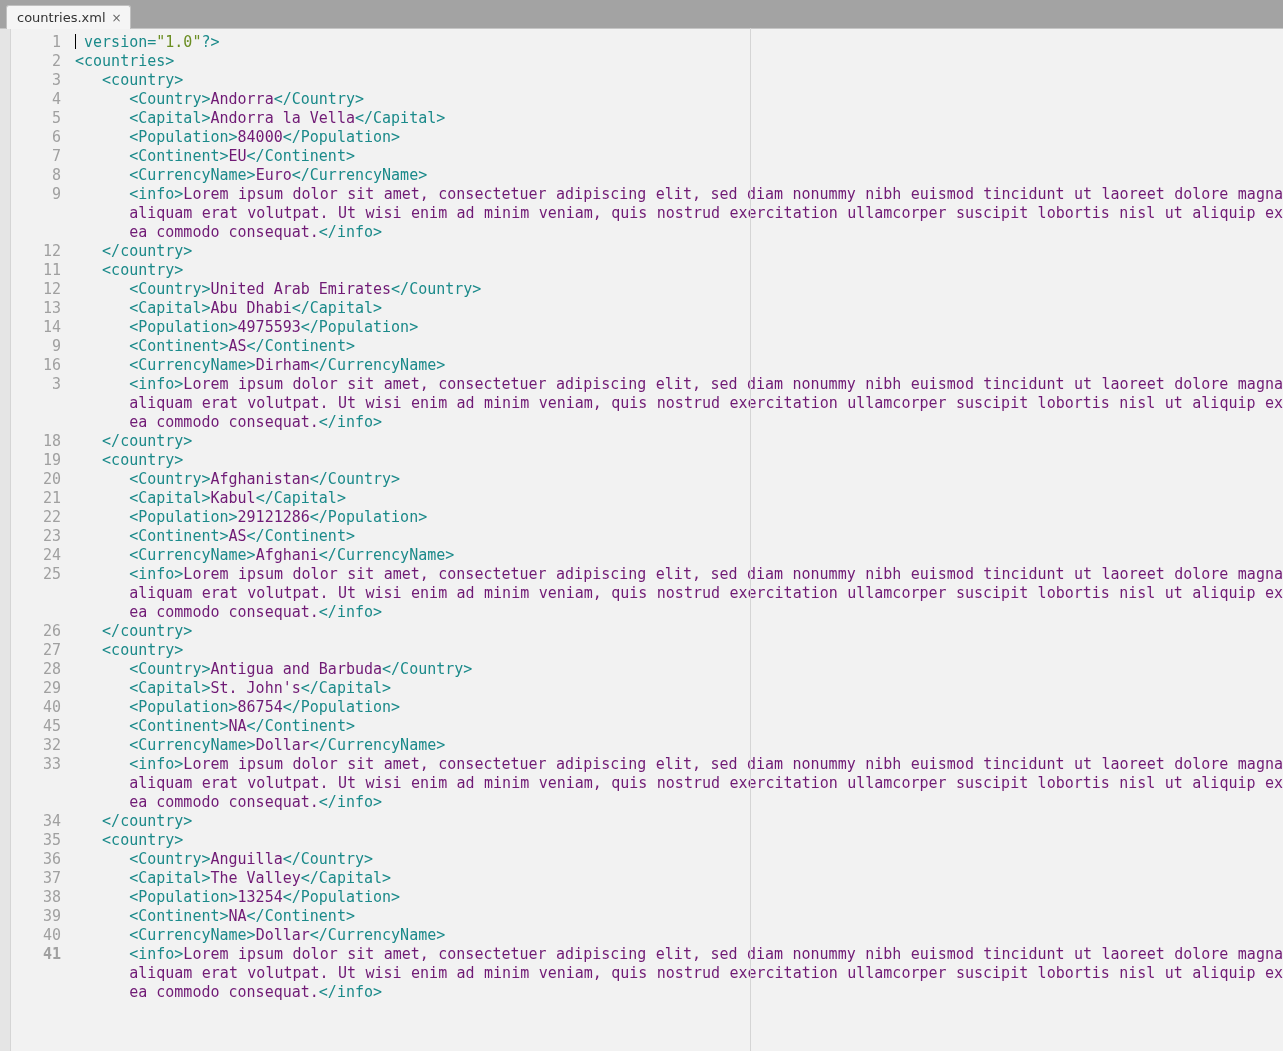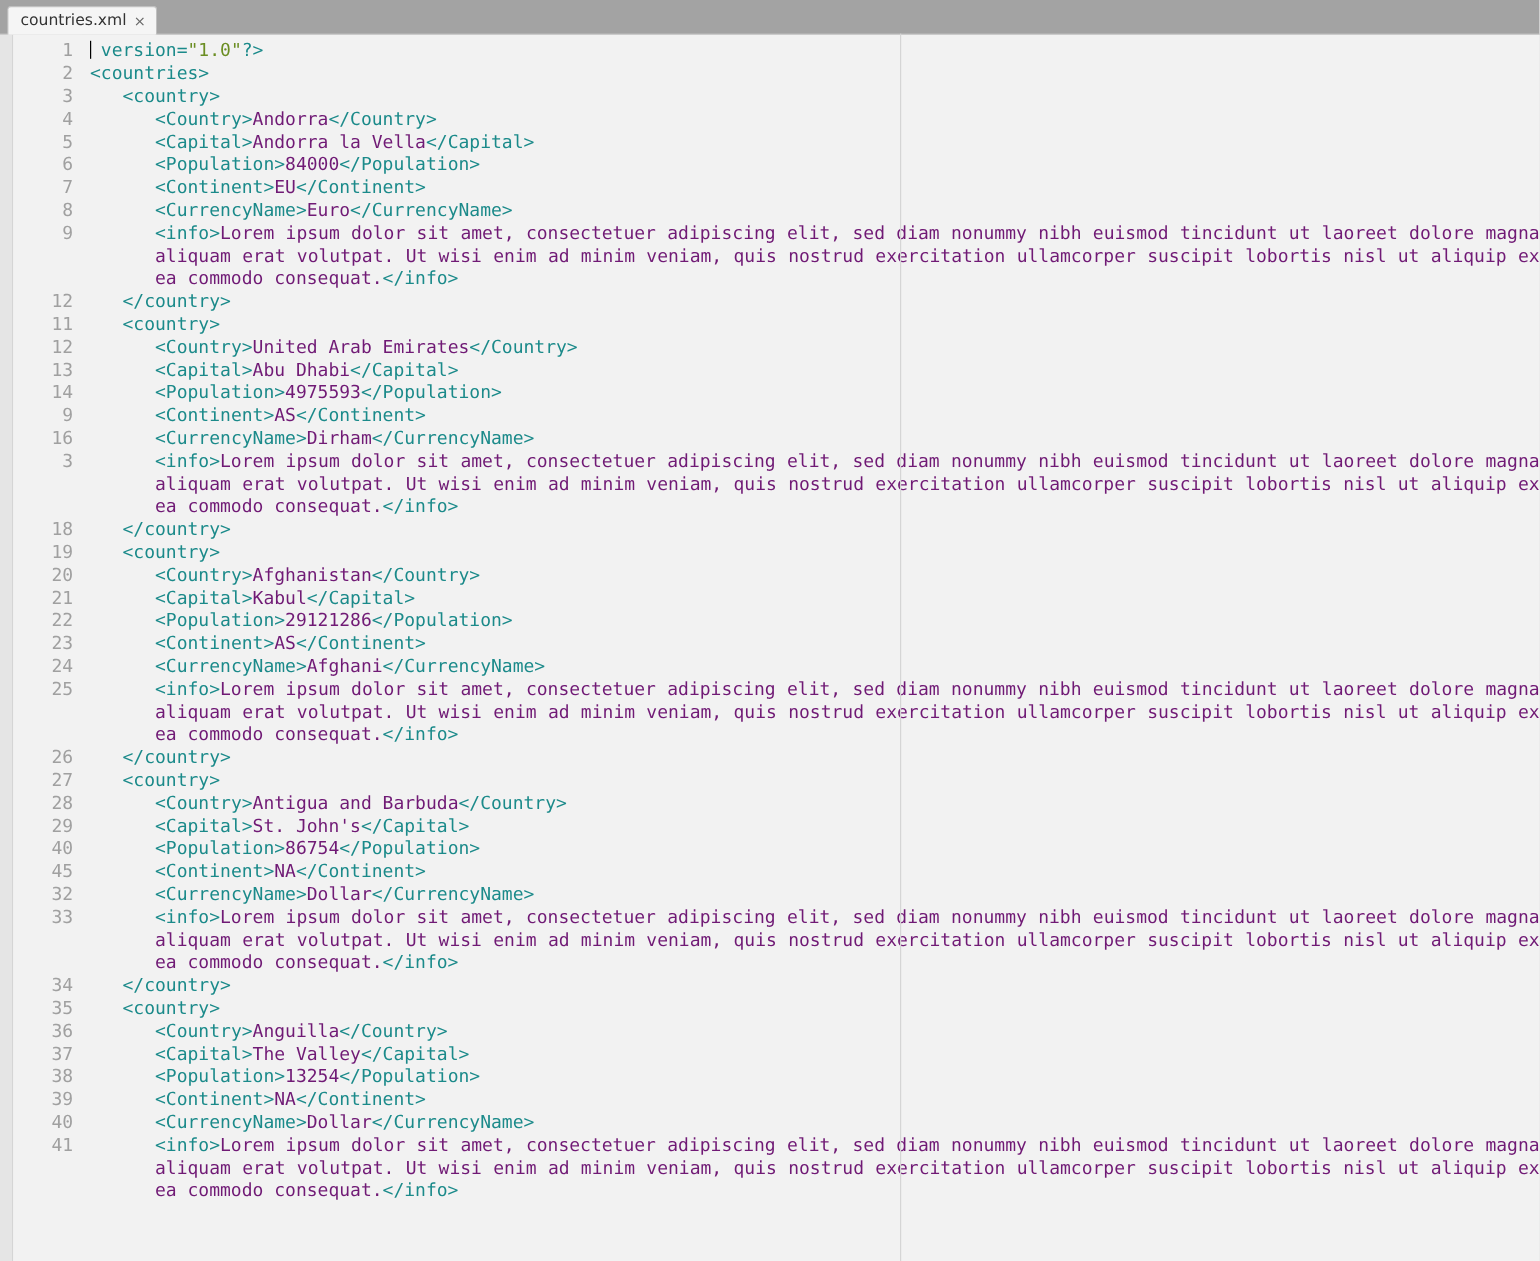--- a/index.html
+++ b/index.html
@@ -159,20 +159,20 @@
         <div>45</div>
         <div>32</div>
         <div style="height: 57px;">33</div>
         <div>34</div>
         <div>35</div>
         <div>36</div>
         <div>37</div>
         <div>38</div>
         <div>39</div>
         <div>40</div>
-        <div style="height: 57px;">41</div>
+        <div style="height: 57px; font-weight: bold;">41</div>
       </div>
     <div class="code" id="code"><div class="row cursor-row"><span class="pi"> <span class="pi">version=</span><span class="str">"1.0"</span><span class="pi">?&gt;</span></span></div><div class="row"><span class="tag">&lt;countries&gt;</span></div><div class="row">   <span class="tag">&lt;country&gt;</span></div><div class="row">      <span class="tag">&lt;Country&gt;</span><span class="txt">Andorra</span><span class="tag">&lt;/Country&gt;</span></div><div class="row">      <span class="tag">&lt;Capital&gt;</span><span class="txt">Andorra la Vella</span><span class="tag">&lt;/Capital&gt;</span></div><div class="row">      <span class="tag">&lt;Population&gt;</span><span class="txt">84000</span><span class="tag">&lt;/Population&gt;</span></div><div class="row">      <span class="tag">&lt;Continent&gt;</span><span class="txt">EU</span><span class="tag">&lt;/Continent&gt;</span></div><div class="row">      <span class="tag">&lt;CurrencyName&gt;</span><span class="txt">Euro</span><span class="tag">&lt;/CurrencyName&gt;</span></div><div class="row" style="padding-left: 6ch; text-indent: 0ch; white-space: pre-wrap;"><span class="tag">&lt;info&gt;</span><span class="txt">Lorem ipsum dolor sit amet, consectetuer adipiscing elit, sed diam nonummy nibh euismod tincidunt ut laoreet dolore magna aliquam erat volutpat. Ut wisi enim ad minim veniam, quis nostrud exercitation ullamcorper suscipit lobortis nisl ut aliquip ex ea commodo consequat.</span><span class="tag">&lt;/info&gt;</span></div><div class="row">   <span class="tag">&lt;/country&gt;</span></div><div class="row">   <span class="tag">&lt;country&gt;</span></div><div class="row">      <span class="tag">&lt;Country&gt;</span><span class="txt">United Arab Emirates</span><span class="tag">&lt;/Country&gt;</span></div><div class="row">      <span class="tag">&lt;Capital&gt;</span><span class="txt">Abu Dhabi</span><span class="tag">&lt;/Capital&gt;</span></div><div class="row">      <span class="tag">&lt;Population&gt;</span><span class="txt">4975593</span><span class="tag">&lt;/Population&gt;</span></div><div class="row">      <span class="tag">&lt;Continent&gt;</span><span class="txt">AS</span><span class="tag">&lt;/Continent&gt;</span></div><div class="row">      <span class="tag">&lt;CurrencyName&gt;</span><span class="txt">Dirham</span><span class="tag">&lt;/CurrencyName&gt;</span></div><div class="row" style="padding-left: 6ch; text-indent: 0ch; white-space: pre-wrap;"><span class="tag">&lt;info&gt;</span><span class="txt">Lorem ipsum dolor sit amet, consectetuer adipiscing elit, sed diam nonummy nibh euismod tincidunt ut laoreet dolore magna aliquam erat volutpat. Ut wisi enim ad minim veniam, quis nostrud exercitation ullamcorper suscipit lobortis nisl ut aliquip ex ea commodo consequat.</span><span class="tag">&lt;/info&gt;</span></div><div class="row">   <span class="tag">&lt;/country&gt;</span></div><div class="row">   <span class="tag">&lt;country&gt;</span></div><div class="row">      <span class="tag">&lt;Country&gt;</span><span class="txt">Afghanistan</span><span class="tag">&lt;/Country&gt;</span></div><div class="row">      <span class="tag">&lt;Capital&gt;</span><span class="txt">Kabul</span><span class="tag">&lt;/Capital&gt;</span></div><div class="row">      <span class="tag">&lt;Population&gt;</span><span class="txt">29121286</span><span class="tag">&lt;/Population&gt;</span></div><div class="row">      <span class="tag">&lt;Continent&gt;</span><span class="txt">AS</span><span class="tag">&lt;/Continent&gt;</span></div><div class="row">      <span class="tag">&lt;CurrencyName&gt;</span><span class="txt">Afghani</span><span class="tag">&lt;/CurrencyName&gt;</span></div><div class="row" style="padding-left: 6ch; text-indent: 0ch; white-space: pre-wrap;"><span class="tag">&lt;info&gt;</span><span class="txt">Lorem ipsum dolor sit amet, consectetuer adipiscing elit, sed diam nonummy nibh euismod tincidunt ut laoreet dolore magna aliquam erat volutpat. Ut wisi enim ad minim veniam, quis nostrud exercitation ullamcorper suscipit lobortis nisl ut aliquip ex ea commodo consequat.</span><span class="tag">&lt;/info&gt;</span></div><div class="row">   <span class="tag">&lt;/country&gt;</span></div><div class="row">   <span class="tag">&lt;country&gt;</span></div><div class="row">      <span class="tag">&lt;Country&gt;</span><span class="txt">Antigua and Barbuda</span><span class="tag">&lt;/Country&gt;</span></div><div class="row">      <span class="tag">&lt;Capital&gt;</span><span class="txt">St. John's</span><span class="tag">&lt;/Capital&gt;</span></div><div class="row">      <span class="tag">&lt;Population&gt;</span><span class="txt">86754</span><span class="tag">&lt;/Population&gt;</span></div><div class="row">      <span class="tag">&lt;Continent&gt;</span><span class="txt">NA</span><span class="tag">&lt;/Continent&gt;</span></div><div class="row">      <span class="tag">&lt;CurrencyName&gt;</span><span class="txt">Dollar</span><span class="tag">&lt;/CurrencyName&gt;</span></div><div class="row" style="padding-left: 6ch; text-indent: 0ch; white-space: pre-wrap;"><span class="tag">&lt;info&gt;</span><span class="txt">Lorem ipsum dolor sit amet, consectetuer adipiscing elit, sed diam nonummy nibh euismod tincidunt ut laoreet dolore magna aliquam erat volutpat. Ut wisi enim ad minim veniam, quis nostrud exercitation ullamcorper suscipit lobortis nisl ut aliquip ex ea commodo consequat.</span><span class="tag">&lt;/info&gt;</span></div><div class="row">   <span class="tag">&lt;/country&gt;</span></div><div class="row">   <span class="tag">&lt;country&gt;</span></div><div class="row">      <span class="tag">&lt;Country&gt;</span><span class="txt">Anguilla</span><span class="tag">&lt;/Country&gt;</span></div><div class="row">      <span class="tag">&lt;Capital&gt;</span><span class="txt">The Valley</span><span class="tag">&lt;/Capital&gt;</span></div><div class="row">      <span class="tag">&lt;Population&gt;</span><span class="txt">13254</span><span class="tag">&lt;/Population&gt;</span></div><div class="row">      <span class="tag">&lt;Continent&gt;</span><span class="txt">NA</span><span class="tag">&lt;/Continent&gt;</span></div><div class="row">      <span class="tag">&lt;CurrencyName&gt;</span><span class="txt">Dollar</span><span class="tag">&lt;/CurrencyName&gt;</span></div><div class="row" style="text-indent: 0ch; padding-left: 6ch; white-space: pre-wrap;"><span class="tag">&lt;info&gt;</span><span class="txt">Lorem ipsum dolor sit amet, consectetuer adipiscing elit, sed diam nonummy nibh euismod tincidunt ut laoreet dolore magna aliquam erat volutpat. Ut wisi enim ad minim veniam, quis nostrud exercitation ullamcorper suscipit lobortis nisl ut aliquip ex ea commodo consequat.</span><span class="tag">&lt;/info&gt;</span></div></div>
   </div>
 
   <div class="ruler"></div>
 
 </div>
 
 </body></html>

